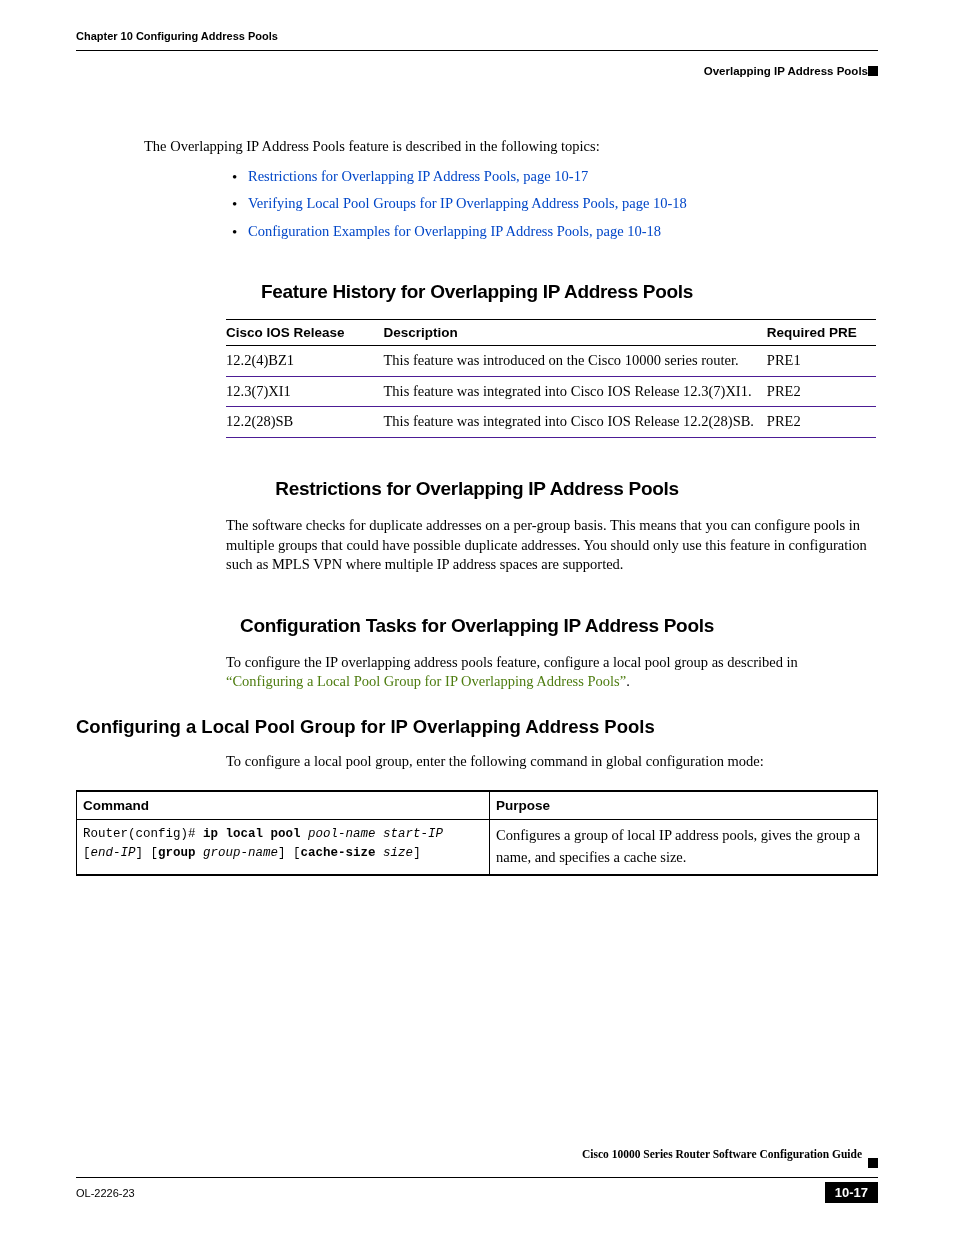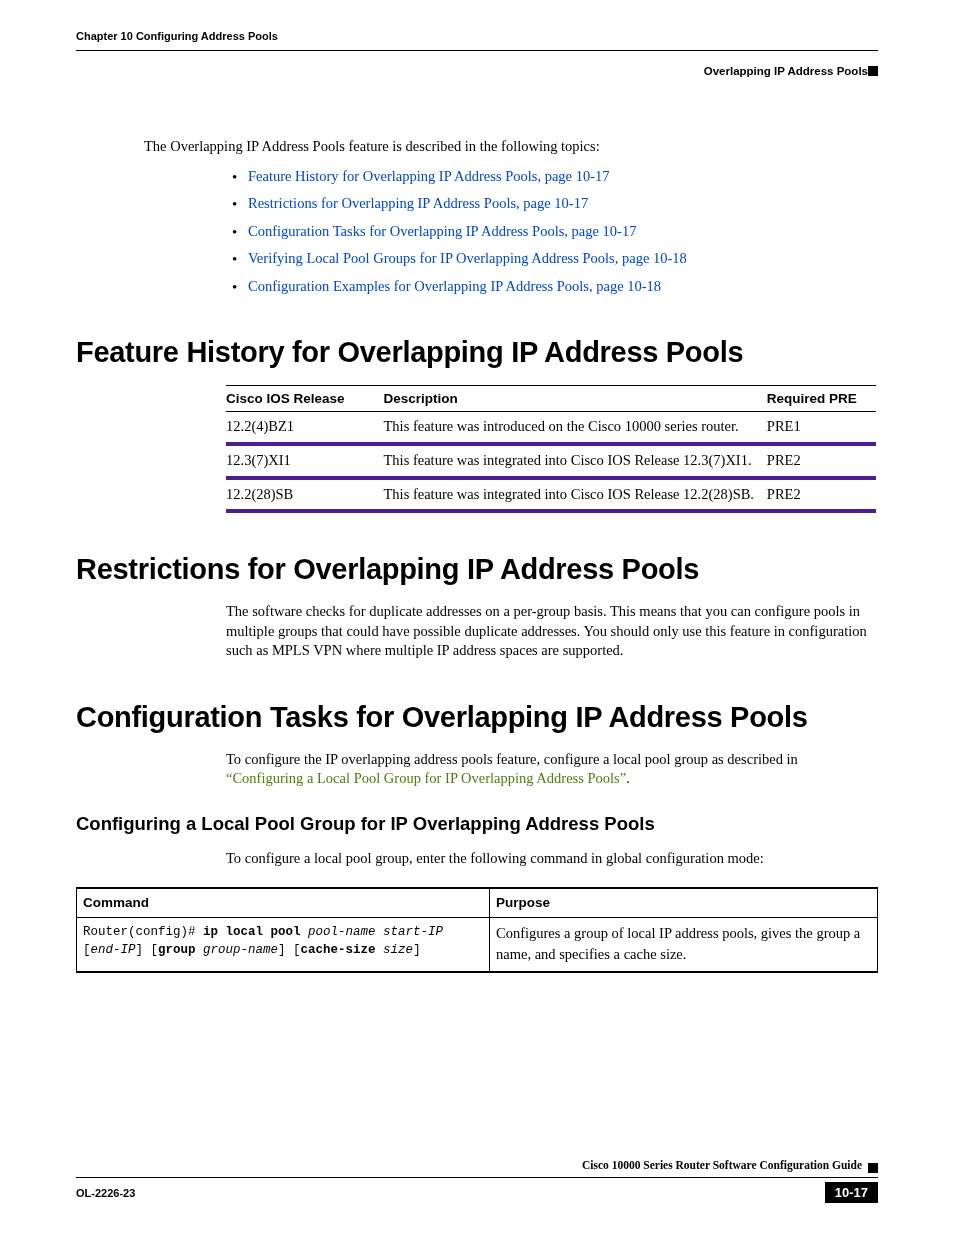--- a/index.html
+++ b/index.html
@@ -76,23 +76,24 @@
     color: #000;
     font-size: 15px;
   }
   ul.links a {
     color: #0046c8;
     text-decoration: none;
   }
   h2 {
     font-family: Arial, Helvetica, sans-serif;
     font-weight: bold;
-    font-size: 29px;
+    font-size: 19px;
     margin: 40px 0 16px 0;
     letter-spacing: -0.3px;
+    text-align: center;
   }
   h3 {
     font-family: Arial, Helvetica, sans-serif;
     font-weight: bold;
     font-size: 18.5px;
     margin: 24px 0 14px 0;
   }
   .body-text {
     margin-left: 150px;
     line-height: 1.35;
@@ -111,21 +112,21 @@
   table.feature-history th {
     font-family: Arial, Helvetica, sans-serif;
     font-size: 13.5px;
     font-weight: bold;
     text-align: left;
     border-top: 1.5px solid #000;
     border-bottom: 1px solid #000;
     padding: 5px 6px 5px 0;
   }
   table.feature-history td {
-    border-bottom: 4px solid #4c1d95;
+    border-bottom: 1px solid #4c1d95;
     padding: 5px 6px 5px 0;
     vertical-align: top;
     line-height: 1.35;
   }
   table.feature-history .col-rel { width: 155px; }
   table.feature-history .col-desc { width: 390px; }
   table.feature-history .col-pre { width: 105px; }
 
   table.cmd-table {
     border-collapse: collapse;
@@ -169,25 +170,25 @@
   .footer-row {
     display: flex;
     justify-content: space-between;
     align-items: center;
     font-family: Arial, Helvetica, sans-serif;
   }
   .footer-title {
     font-size: 11.5px;
     font-weight: bold;
     text-align: right;
-    margin-bottom: 6px;
+    margin-bottom: 17px;
   }
   .footer-doc {
     font-size: 11px;
-    font-weight: bold;
+    font-weight: normal;
   }
   .page-num-box {
     background: #000;
     color: #fff;
     font-weight: bold;
     font-size: 13px;
     padding: 3px 10px;
     font-family: Arial, Helvetica, sans-serif;
   }
   .footer-marker {
@@ -206,23 +207,21 @@
   </div>
   <div class="header-line"></div>
   <div class="header-right-row">
     <div class="header-right">Overlapping IP Address Pools</div>
     <span class="marker-sq"></span>
   </div>
 
   <div class="content">
     <p class="intro">The Overlapping IP Address Pools feature is described in the following topics:</p>
     <ul class="links">
-      <li><a href="#">Feature History for Overlapping IP Address Pools, page 10-17</a></li>
       <li><a href="#">Restrictions for Overlapping IP Address Pools, page 10-17</a></li>
-      <li><a href="#">Configuration Tasks for Overlapping IP Address Pools, page 10-17</a></li>
       <li><a href="#">Verifying Local Pool Groups for IP Overlapping Address Pools, page 10-18</a></li>
       <li><a href="#">Configuration Examples for Overlapping IP Address Pools, page 10-18</a></li>
     </ul>
 
     <h2>Feature History for Overlapping IP Address Pools</h2>
 
     <table class="feature-history">
       <thead>
         <tr>
           <th class="col-rel">Cisco IOS Release</th>

